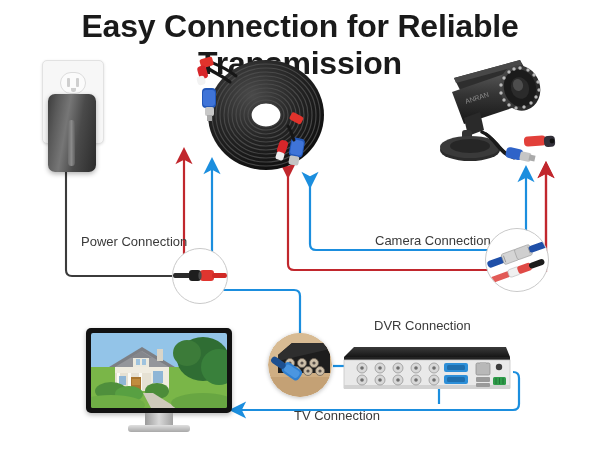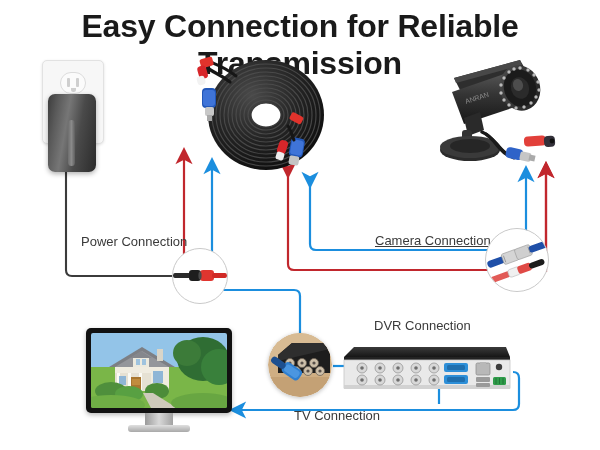--- a/index.html
+++ b/index.html
@@ -131,21 +131,21 @@
 
       <path d="M333,366 L352,366" stroke="#1b8ede" stroke-width="2.2" marker-end="url(#ar-blue)"></path>
 
       <path d="M439,386 L439,404" stroke="#1b8ede" stroke-width="2.2"></path>
 
       <path d="M513,372 Q519,372 519,378 L519,404 Q519,410 513,410 L240,410" stroke="#1b8ede" stroke-width="2.2" marker-end="url(#ar-blue)"></path>
     </g>
   </svg>
 
   <div class="lbl" style="left:81px;top:234px;">Power Connection</div>
-  <div class="lbl" style="left:375px;top:233px;text-decoration:underline;">Camera Connection</div>
+  <div class="lbl" style="left:375px;top:233px;">Camera Connection</div>
   <div class="lbl" style="left:374px;top:318px;">DVR Connection</div>
   <div class="lbl" style="left:294px;top:408px;">TV Connection</div>
 
   <div class="node" id="outlet">
     <div class="plate"></div>
     <div class="socket">
       <i class="l"></i>
         <i class="r"></i>
         <b></b>
     </div>

